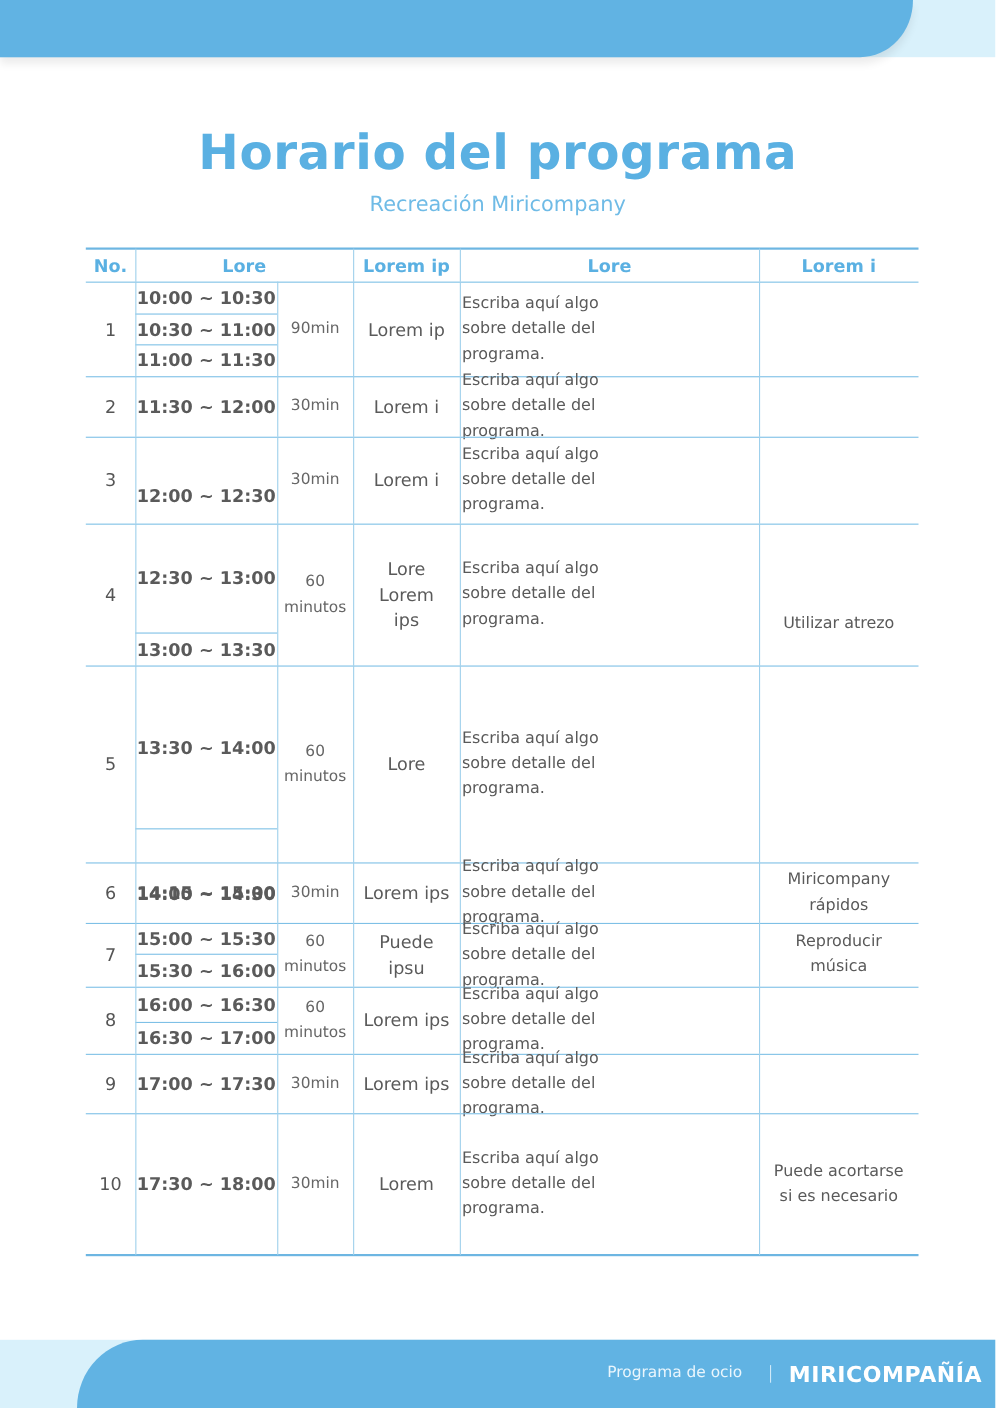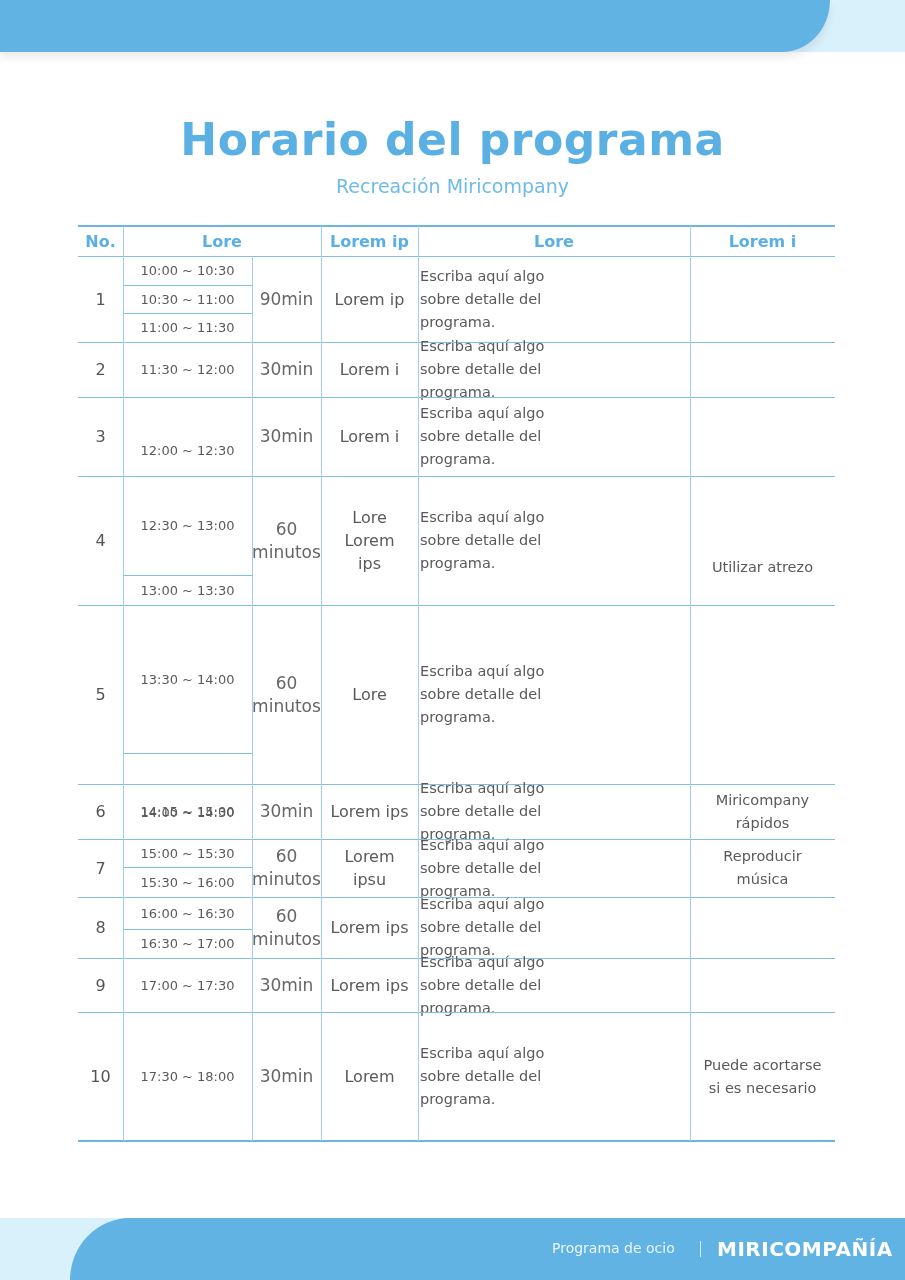--- a/index.html
+++ b/index.html
@@ -9,22 +9,22 @@
   .botband-light{position:absolute;left:0;top:1218px;width:905px;height:62px;background:#d9f1fb;}
   .botband{position:absolute;left:70px;top:1218px;width:835px;height:62px;background:#61b3e3;border-top-left-radius:60px 62px;}
   .title{position:absolute;left:0;width:905px;top:114px;text-align:center;font-size:44px;font-weight:bold;color:#5ab0e2;letter-spacing:0.5px;}
   .subtitle{position:absolute;left:0;width:905px;top:175px;text-align:center;font-size:19px;color:#6fbbe6;}
   .cell{position:absolute;box-sizing:border-box;display:flex;align-items:center;justify-content:center;text-align:center;line-height:23px;}
   .hline{position:absolute;height:1px;background:#7ec0e6;}
   .hline.thick{height:2px;background:#6db6e2;}
   .vline{position:absolute;width:1px;background:#9fd0ec;}
   .hdr{color:#5ab0e2;font-weight:bold;font-size:16px;}
   .num{font-size:16px;color:#555;}
-  .time{font-size:13px;color:#5a5a5a;}
-  .dur{font-size:17px;color:#666;}
+  .time{font-size:16px;color:#5a5a5a;font-weight:bold;}
+  .dur{font-size:14px;color:#666;}
   .act{font-size:16px;color:#5a5a5a;}
   .desc{font-size:14.5px;color:#5a5a5a;justify-content:flex-start;text-align:left;padding-left:2px;}
   .note{font-size:14.5px;color:#5a5a5a;}
   .footer-left{position:absolute;left:552px;top:1240px;font-size:14px;color:#eaf6fd;}
   .footer-sep{position:absolute;left:700px;top:1241px;width:1px;height:16px;background:#cfe9f8;}
   .footer-brand{position:absolute;left:717px;top:1237px;font-size:20px;font-weight:bold;color:#ffffff;letter-spacing:0.5px;}
 </style>
 </head>
 <body>
 
@@ -124,21 +124,21 @@
     <div class="vline" style="left: 123px; top: 784px; height: 55px;"></div>
     <div class="vline" style="left: 252px; top: 784px; height: 55px;"></div>
     <div class="vline" style="left: 321px; top: 784px; height: 55px;"></div>
     <div class="vline" style="left: 418px; top: 784px; height: 55px;"></div>
     <div class="vline" style="left: 690px; top: 784px; height: 55px;"></div>
     <div class="cell num" style="left: 78px; top: 839px; width: 45px; height: 58px;">7</div>
     <div class="cell time" style="left: 123px; top: 839px; width: 129px; height: 28px;">15:00 ~ 15:30</div>
     <div class="cell time" style="left: 123px; top: 867px; width: 129px; height: 30px;">15:30 ~ 16:00</div>
     <div class="hline" style="left: 123px; top: 867px; width: 129px;"></div>
     <div class="cell dur" style="left: 252px; top: 839px; width: 69px; height: 58px;">60 minutos</div>
-    <div class="cell act" style="left: 321px; top: 839px; width: 97px; height: 58px; padding: 0px 6px;">Lorem ipsu</div>
+    <div class="cell act" style="left: 321px; top: 839px; width: 97px; height: 58px; padding: 0px 6px;">Puede ipsu</div>
     <div class="cell desc" style="left: 418px; top: 839px; width: 272px; height: 58px; padding-right: 105px;">Escriba aquí algo sobre detalle del programa.</div>
     <div class="cell note" style="left: 690px; top: 839px; width: 145px; height: 58px; padding: 0px 10px;">Reproducir música</div>
     <div class="hline" style="left: 78px; top: 897px; width: 757px;"></div>
     <div class="vline" style="left: 123px; top: 839px; height: 58px;"></div>
     <div class="vline" style="left: 252px; top: 839px; height: 58px;"></div>
     <div class="vline" style="left: 321px; top: 839px; height: 58px;"></div>
     <div class="vline" style="left: 418px; top: 839px; height: 58px;"></div>
     <div class="vline" style="left: 690px; top: 839px; height: 58px;"></div>
     <div class="cell num" style="left: 78px; top: 897px; width: 45px; height: 61px;">8</div>
     <div class="cell time" style="left: 123px; top: 897px; width: 129px; height: 32px;">16:00 ~ 16:30</div>

